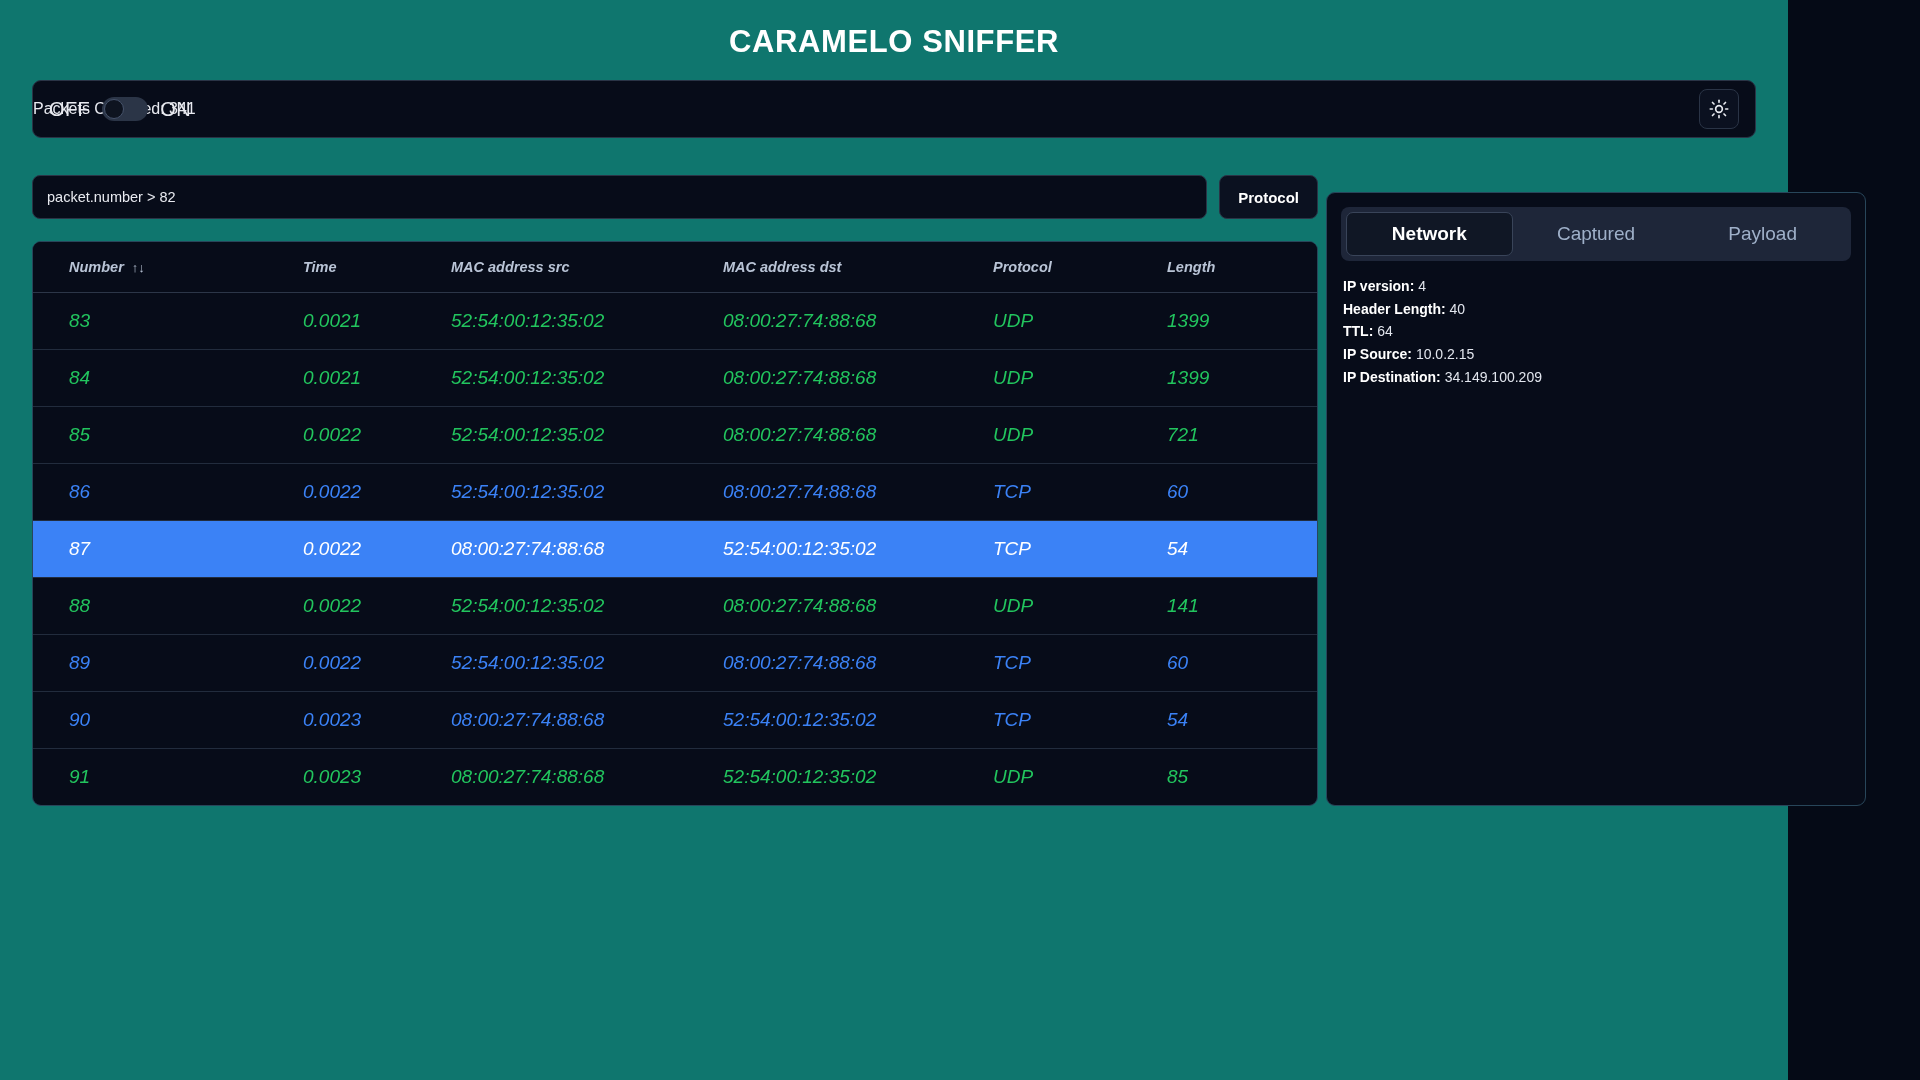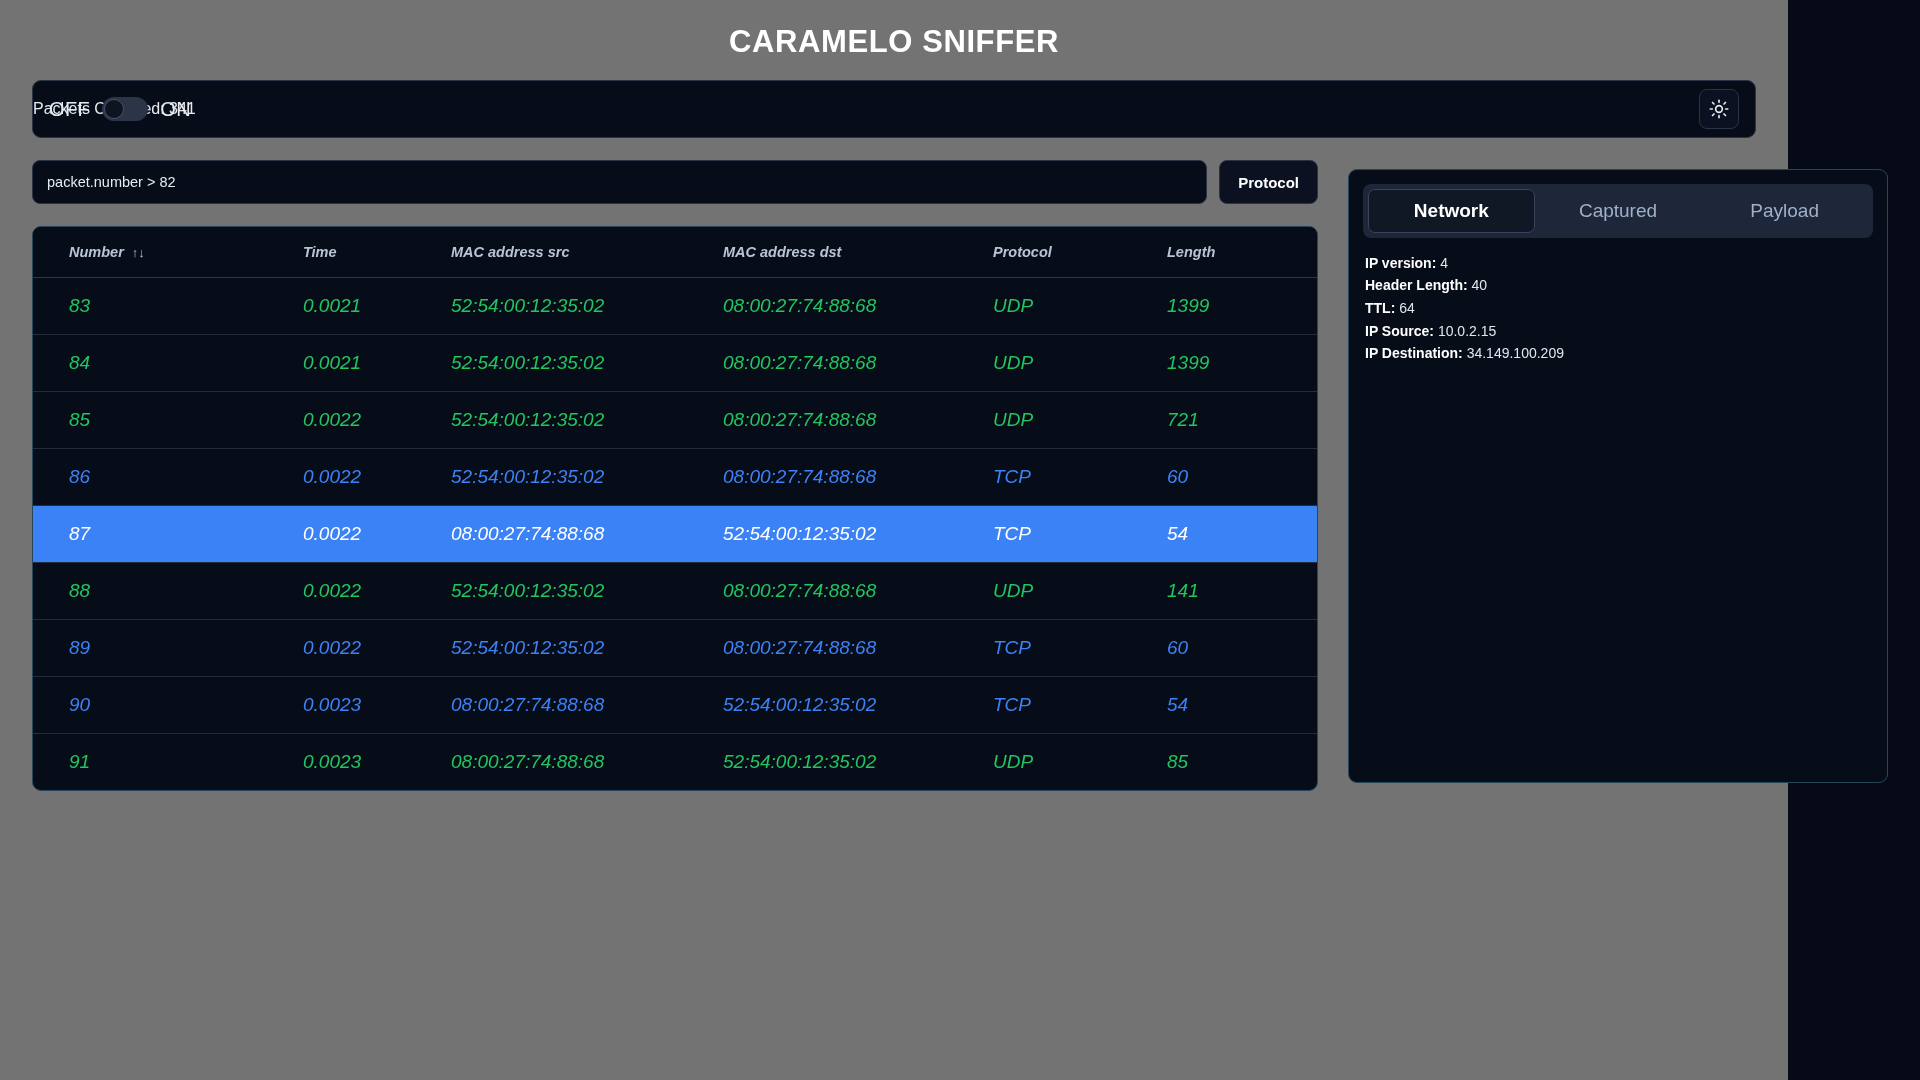--- a/index.html
+++ b/index.html
@@ -8,21 +8,21 @@
     width: 1920px;
     height: 1080px;
     background: #050a16;
     font-family: "Liberation Sans", sans-serif;
     overflow: hidden;
   }
 
   .app {
     width: 1788px;
     height: 1080px;
-    background: #737373;
+    background: #0f766e;
     display: flex;
     flex-direction: column;
     padding: 0 32px;
   }
 
   
   .app-title {
     text-align: center;
     color: #ffffff;
     font-size: 31px;
@@ -97,23 +97,23 @@
     align-items: center;
     justify-content: center;
     cursor: pointer;
     z-index: 2;
   }
   .theme-btn svg { display: block; }
 
   
   .content {
     display: flex;
-    gap: 30px;
-    margin-top: 22px;
-    align-items: center;
+    gap: 8px;
+    margin-top: 37px;
+    align-items: flex-end;
   }
 
   .left-col {
     width: 1286px;
     flex: 0 0 1286px;
   }
 
   
   .search-row {
     display: flex;

